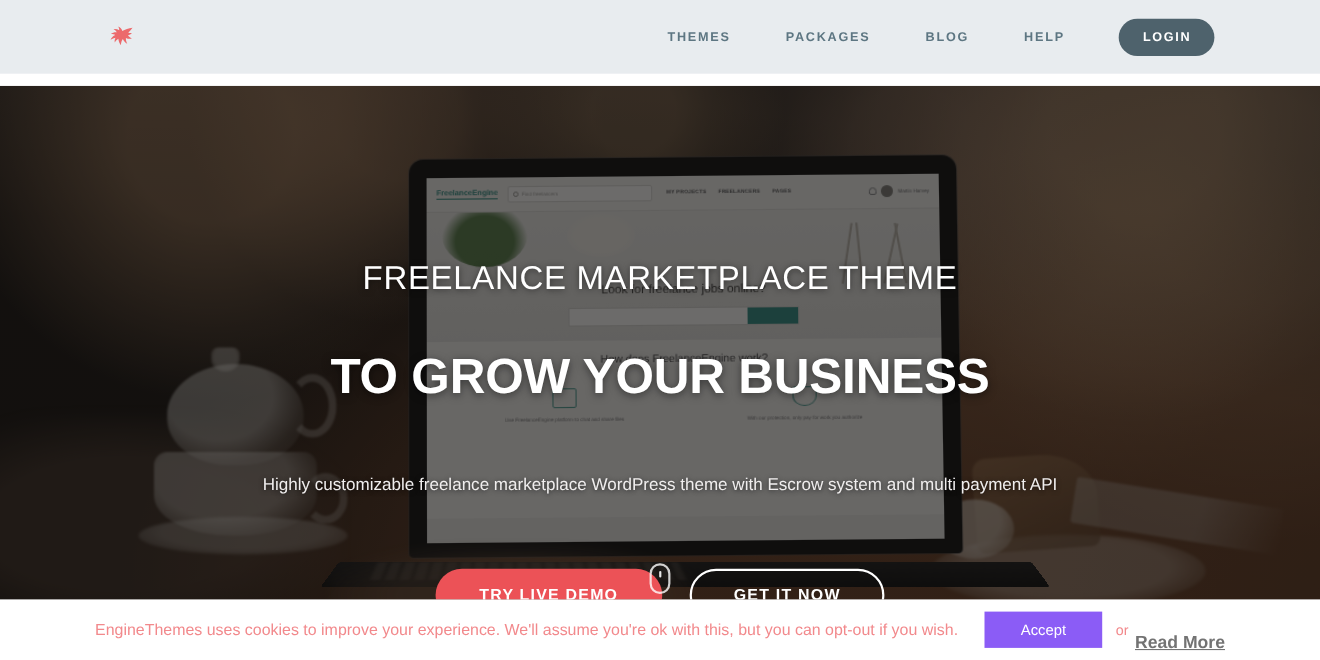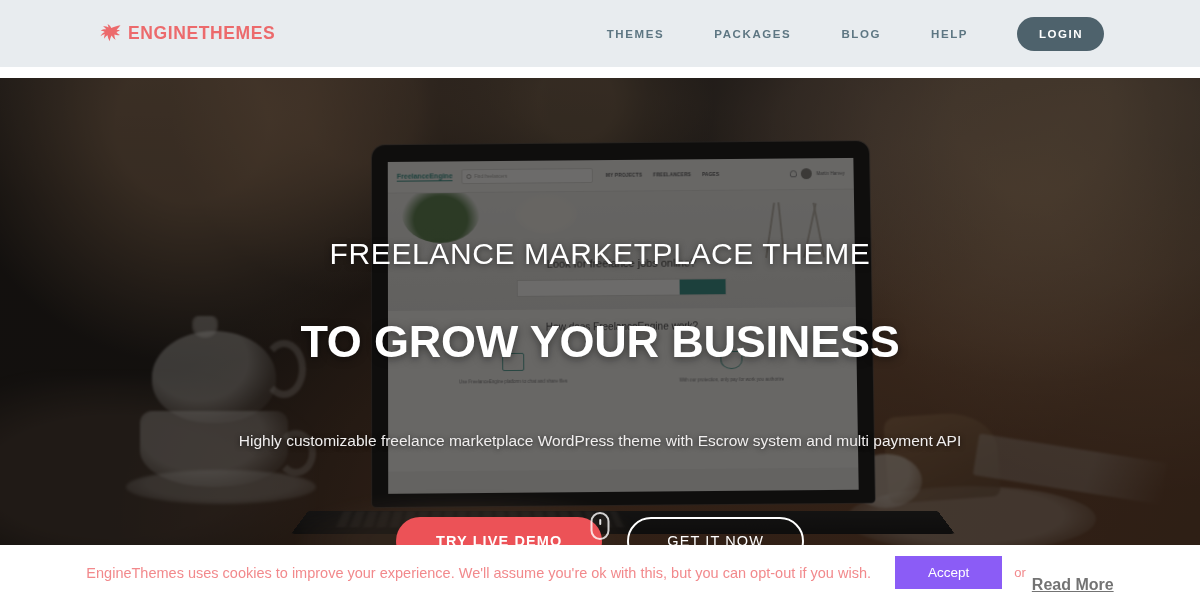--- a/index.html
+++ b/index.html
@@ -399,21 +399,21 @@
     font-family:"Liberation Sans", sans-serif;
     white-space:nowrap;
   }
   .btn-get{
     background:transparent;
     color:#ffffff;
     border:2.5px solid #ffffff;
     border-radius:30px;
     padding:14px 38px;
     font-size:14.5px;
-    font-weight:400;
+    font-weight:700;
     letter-spacing:1.1px;
     cursor:pointer;
     font-family:"Liberation Sans", sans-serif;
     white-space:nowrap;
   }
 
   .scroll-indicator{
     position:absolute;
     left:50%; transform:translateX(-50%);
     bottom:5px;
@@ -507,21 +507,20 @@
 
 <header class="site-header">
   <div class="header-inner">
 
     <a class="logo">
       <span class="logo-bird">
         <svg viewBox="0 0 26 24" width="26" height="24" aria-hidden="true">
           <path d="M24.5 3.2c-3.6 .6 -6.9 1.6 -9.3 2.9 -.5 -1.8 -1.9 -3.3 -3.7 -3.9 .7 1.2 1 2.3 .9 3.3 -1.6 -1 -3.4 -1.4 -5.2 -1.1 1.4 .8 2.4 1.8 3 2.9 -2-.2 -3.9 .3 -5.4 1.4 1.7 .1 3 .5 4 1.2 -2 .9 -3.5 2.4 -4.3 4.3 1.5 -1.1 3-1.7 4.5-1.9 -.8 1.4 -1 2.9 -.6 4.4 .8 -1.6 1.9 -2.7 3.2 -3.4 .2 2.2 1 4.2 2.3 5.9 .1 -2.4 .7 -4.3 1.8 -5.8 .8 1.9 2.2 3.4 4 4.4 -1-1.9 -1.4 -3.7 -1.2 -5.3 1.8 .9 3.6 1 5.4 .5 -1.6 -.8 -2.8 -1.8 -3.5 -3 1.4 -.3 2.6 -1 3.6 -2 -1.3 .2 -2.4 .1 -3.4 -.2 1.5 -1.4 2.8 -3 3.9 -4.6z" fill="#ec6a6c"></path>
         </svg>
       </span>
-      <span class="logo-text">ENGINETHEMES</span>
     </a>
 
     <nav class="main-nav">
       <a class="nav-link">THEMES</a>
       <a class="nav-link">PACKAGES</a>
       <a class="nav-link">BLOG</a>
       <a class="nav-link">HELP</a>
       <button class="login-btn">LOGIN</button>
     </nav>
 

